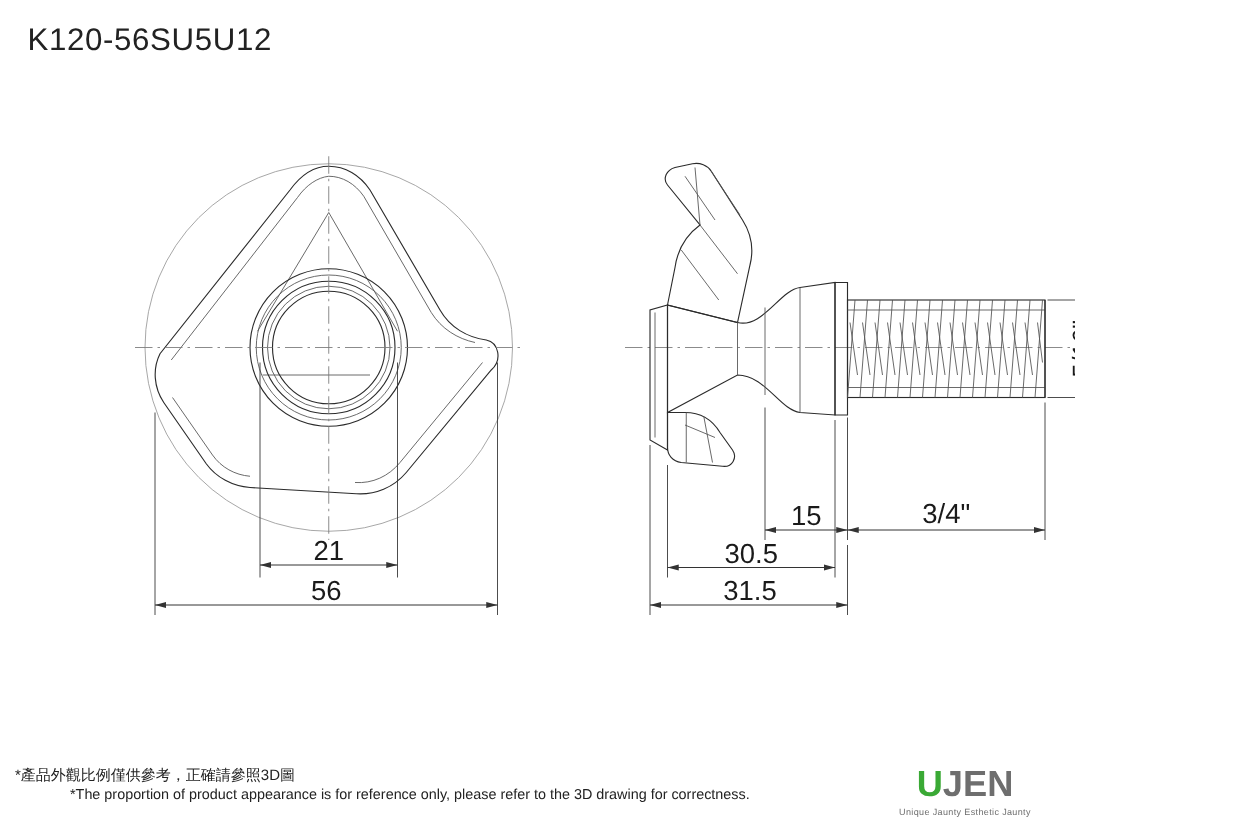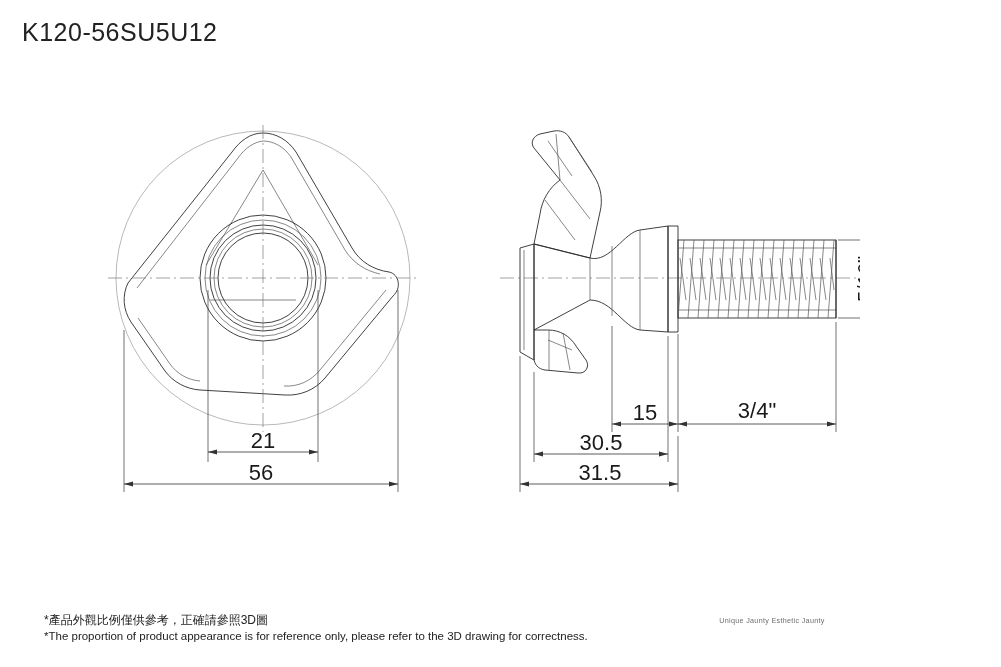--- a/index.html
+++ b/index.html
@@ -30,27 +30,27 @@
   }
   #drawing-canvas {
     position: absolute;
     left: 0;
     top: 0;
     width: 1001px;
     height: 667px;
   }
   .footnote {
     position: absolute;
-    left: 44px;
+    left: 12px;
     font-size: 11.5px;
     color: #222;
     white-space: nowrap;
   }
   #footnote-zh { top: 612px; font-size: 12px; }
-  #footnote-en { top: 630px; font-size: 11.5px; }
+  #footnote-en { top: 630px; font-size: 11.5px; margin-left: 44px; }
 
   #logo-block {
     position: absolute;
     right: 18px;
     top: 614px;
     width: 140px;
     text-align: center;
   }
   #logo-word {
     font-size: 29px;
@@ -277,16 +277,17 @@
       <line class="ext" x1="880" y1="334" x2="928" y2="334"></line>
       <line class="dimline" x1="920" y1="222" x2="920" y2="334" marker-start="url(#arrR)" marker-end="url(#arrL)"></line>
       <text class="dim" x="903" y="278" font-size="22" text-anchor="middle" transform="rotate(-90 903 278)">23</text>
     </g>
   </svg>
 
   <div class="footnote" id="footnote-zh">*產品外觀比例僅供參考，正確請參照3D圖</div>
   <div class="footnote" id="footnote-en">*The proportion of product appearance is for reference only, please refer to the 3D drawing for correctness.</div>
 
   <div id="logo-block">
+    <div id="logo-word"><span class="u">U</span><span>JEN</span></div>
     <div id="logo-tag">Unique Jaunty Esthetic Jaunty</div>
   </div>
 
 </div>
 
 </body></html>

